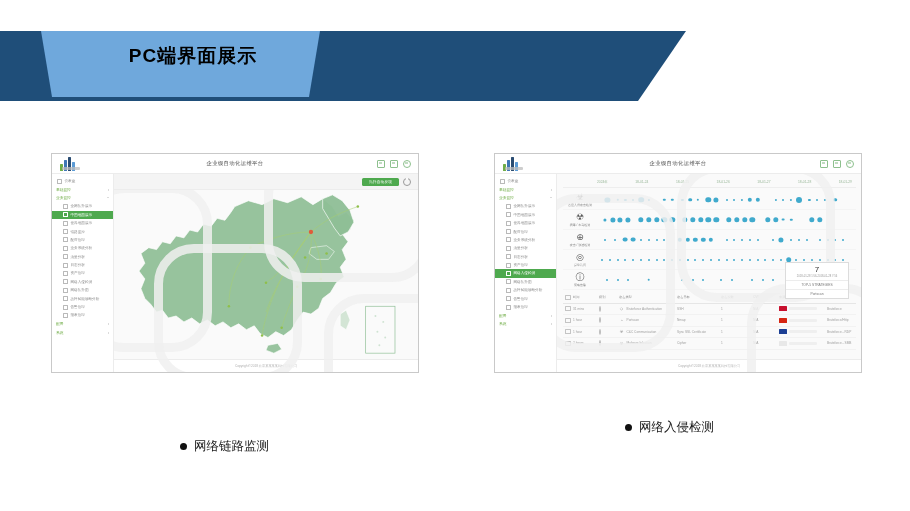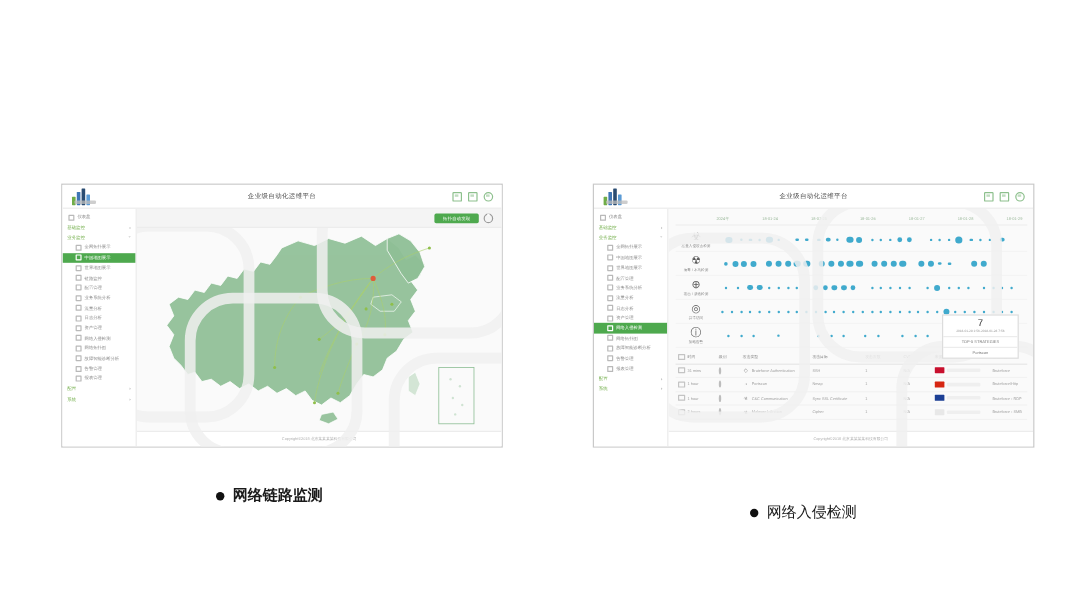--- a/index.html
+++ b/index.html
@@ -203,28 +203,33 @@
   .bar{height:3px;background:#efefef;border-radius:1px;}
 
   
   .cap{
     position:absolute;display:flex;align-items:center;gap:7px;
     font-size:12.5px;color:#1a1a1a;
   }
   .cap .bullet{
     width:7px;height:7px;border-radius:50%;background:#111;flex:none;
   }
-  .cap-left{left:180px;top:405px;font-weight:bold;}
+  .cap-left{left:180px;top:438px;}
   .cap-right{left:625px;top:419px;}
 </style>
 </head>
 <body>
 
 <div class="slide">
 
+  <div class="banner">
+    <div class="banner-dark"></div>
+    <div class="banner-light2"></div>
+    <div class="banner-title">PC端界面展示</div>
+  </div>
 
   <div class="panel panel-left">
     <div class="app">
 
       <div class="app-top">
         <div class="logo">
           <i></i>
             <i></i>
             <i></i>
             <i></i>

